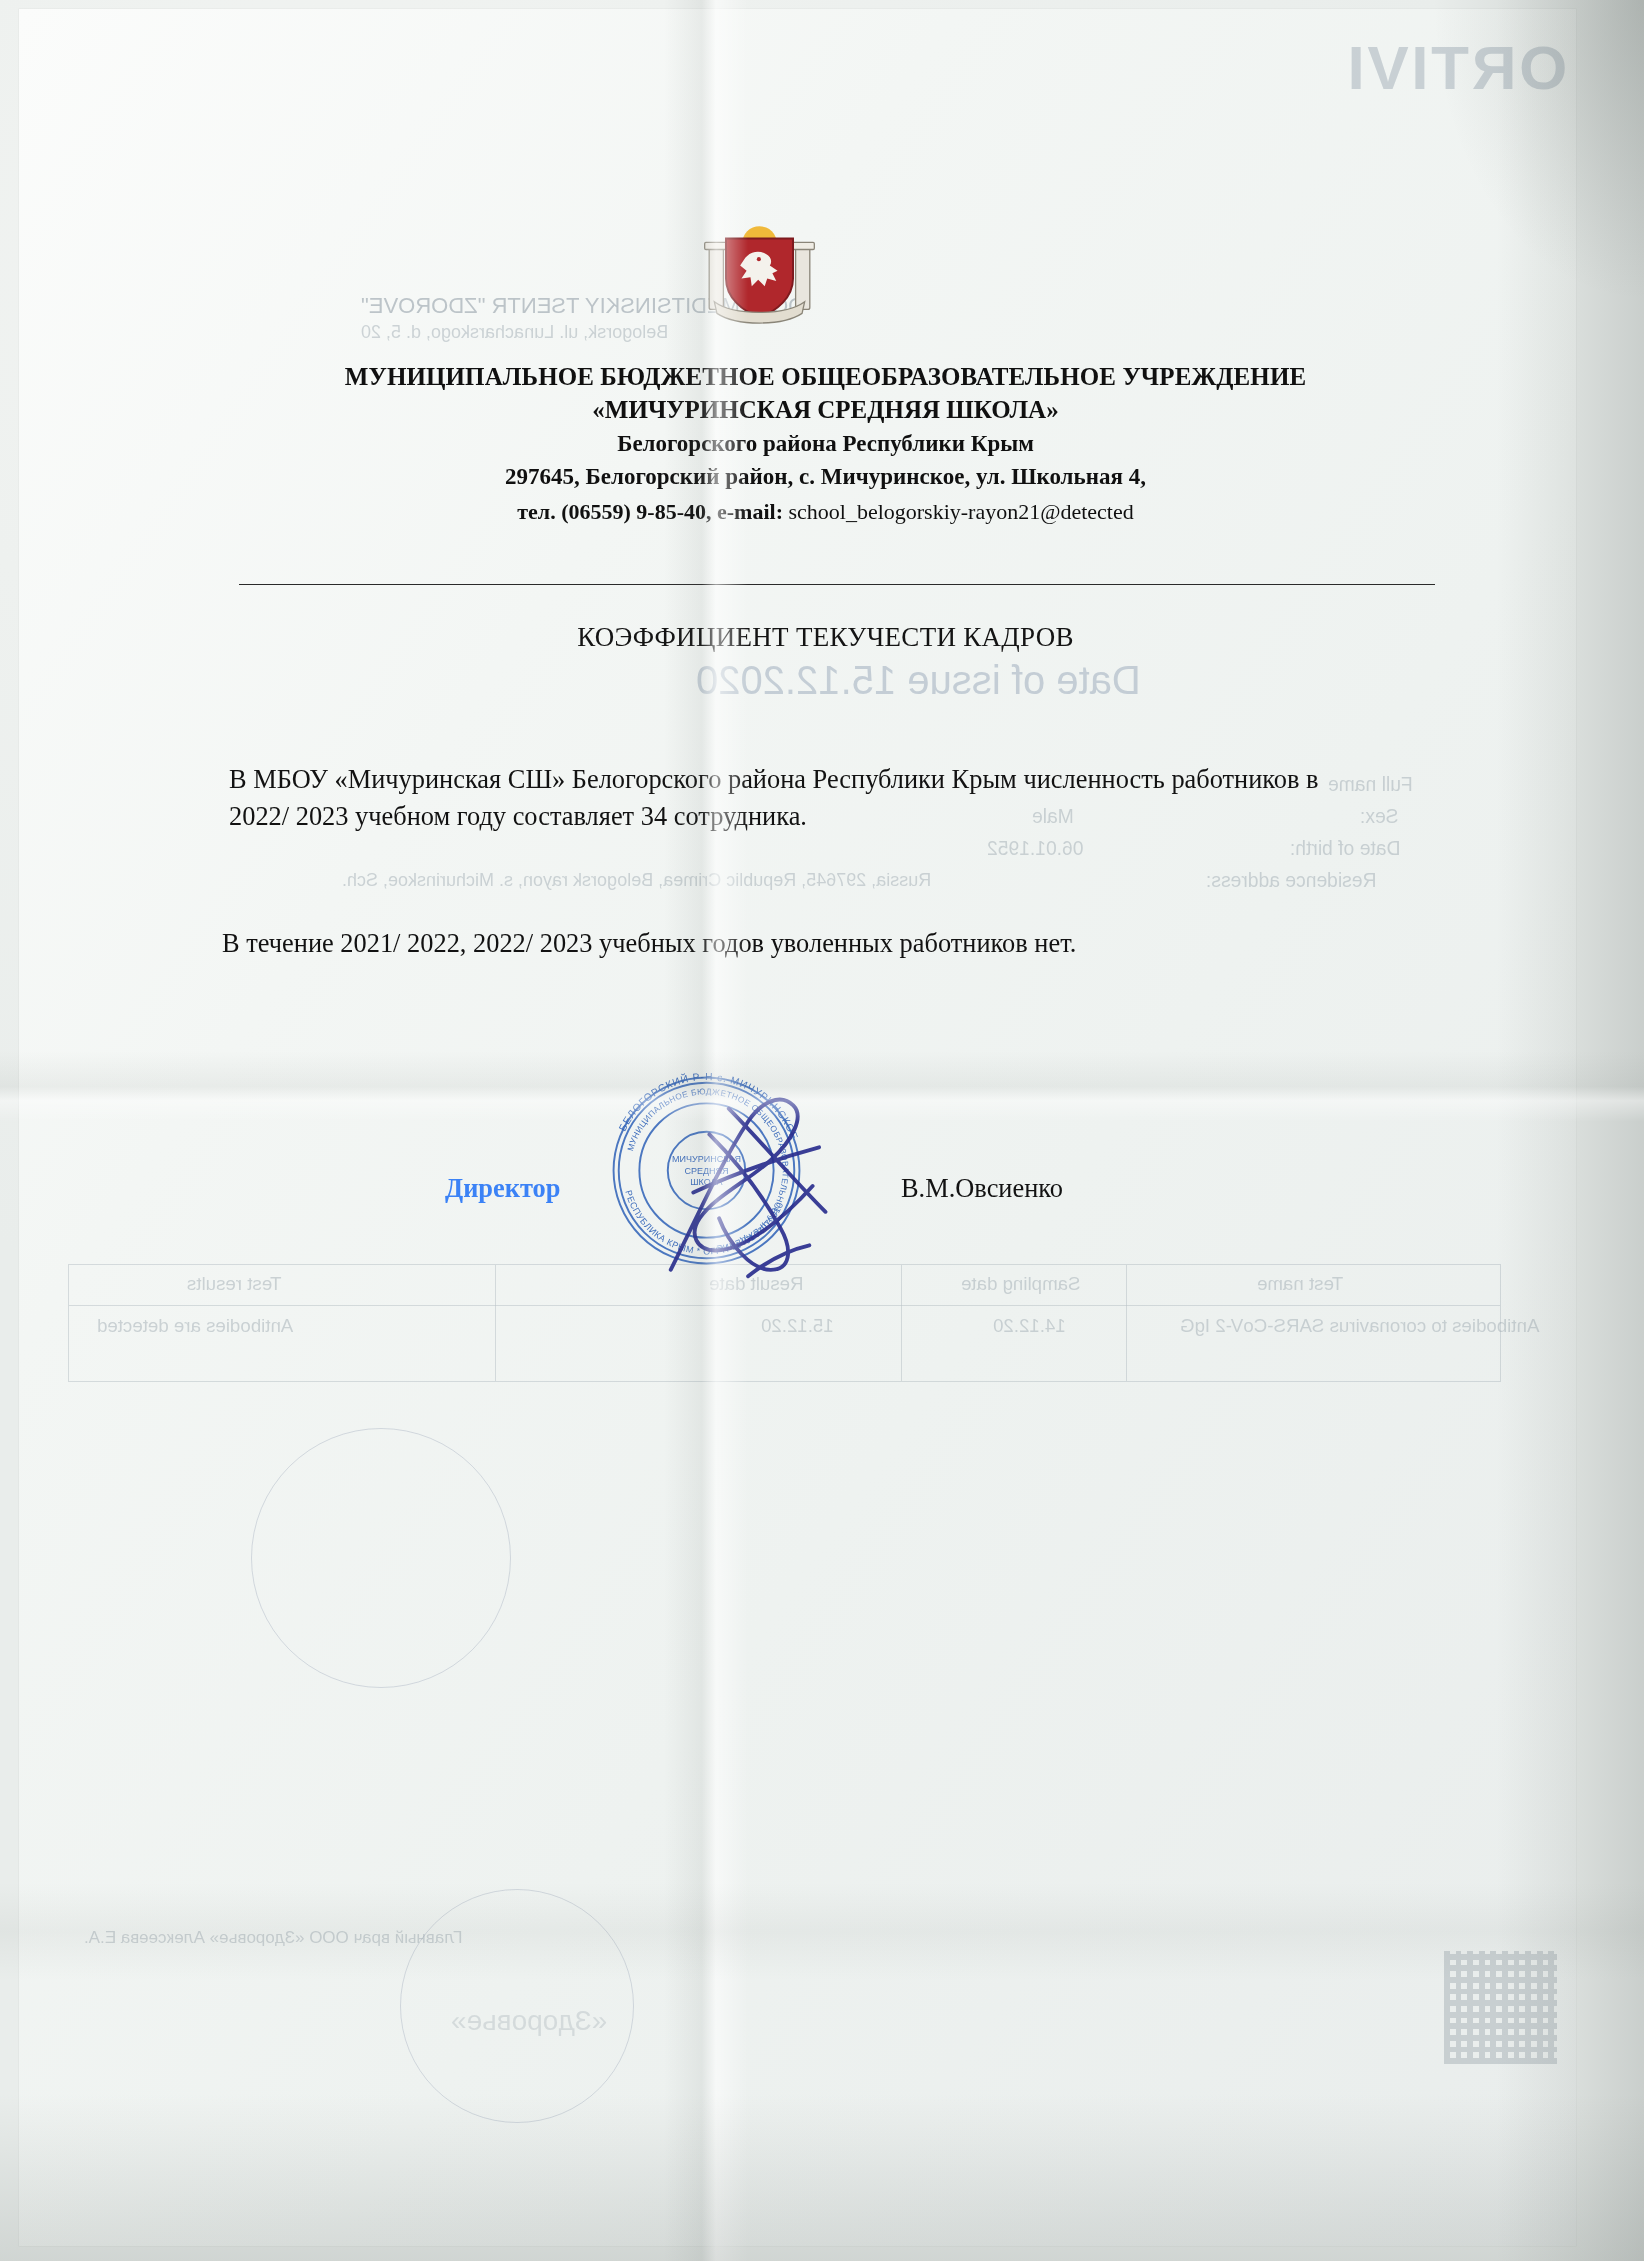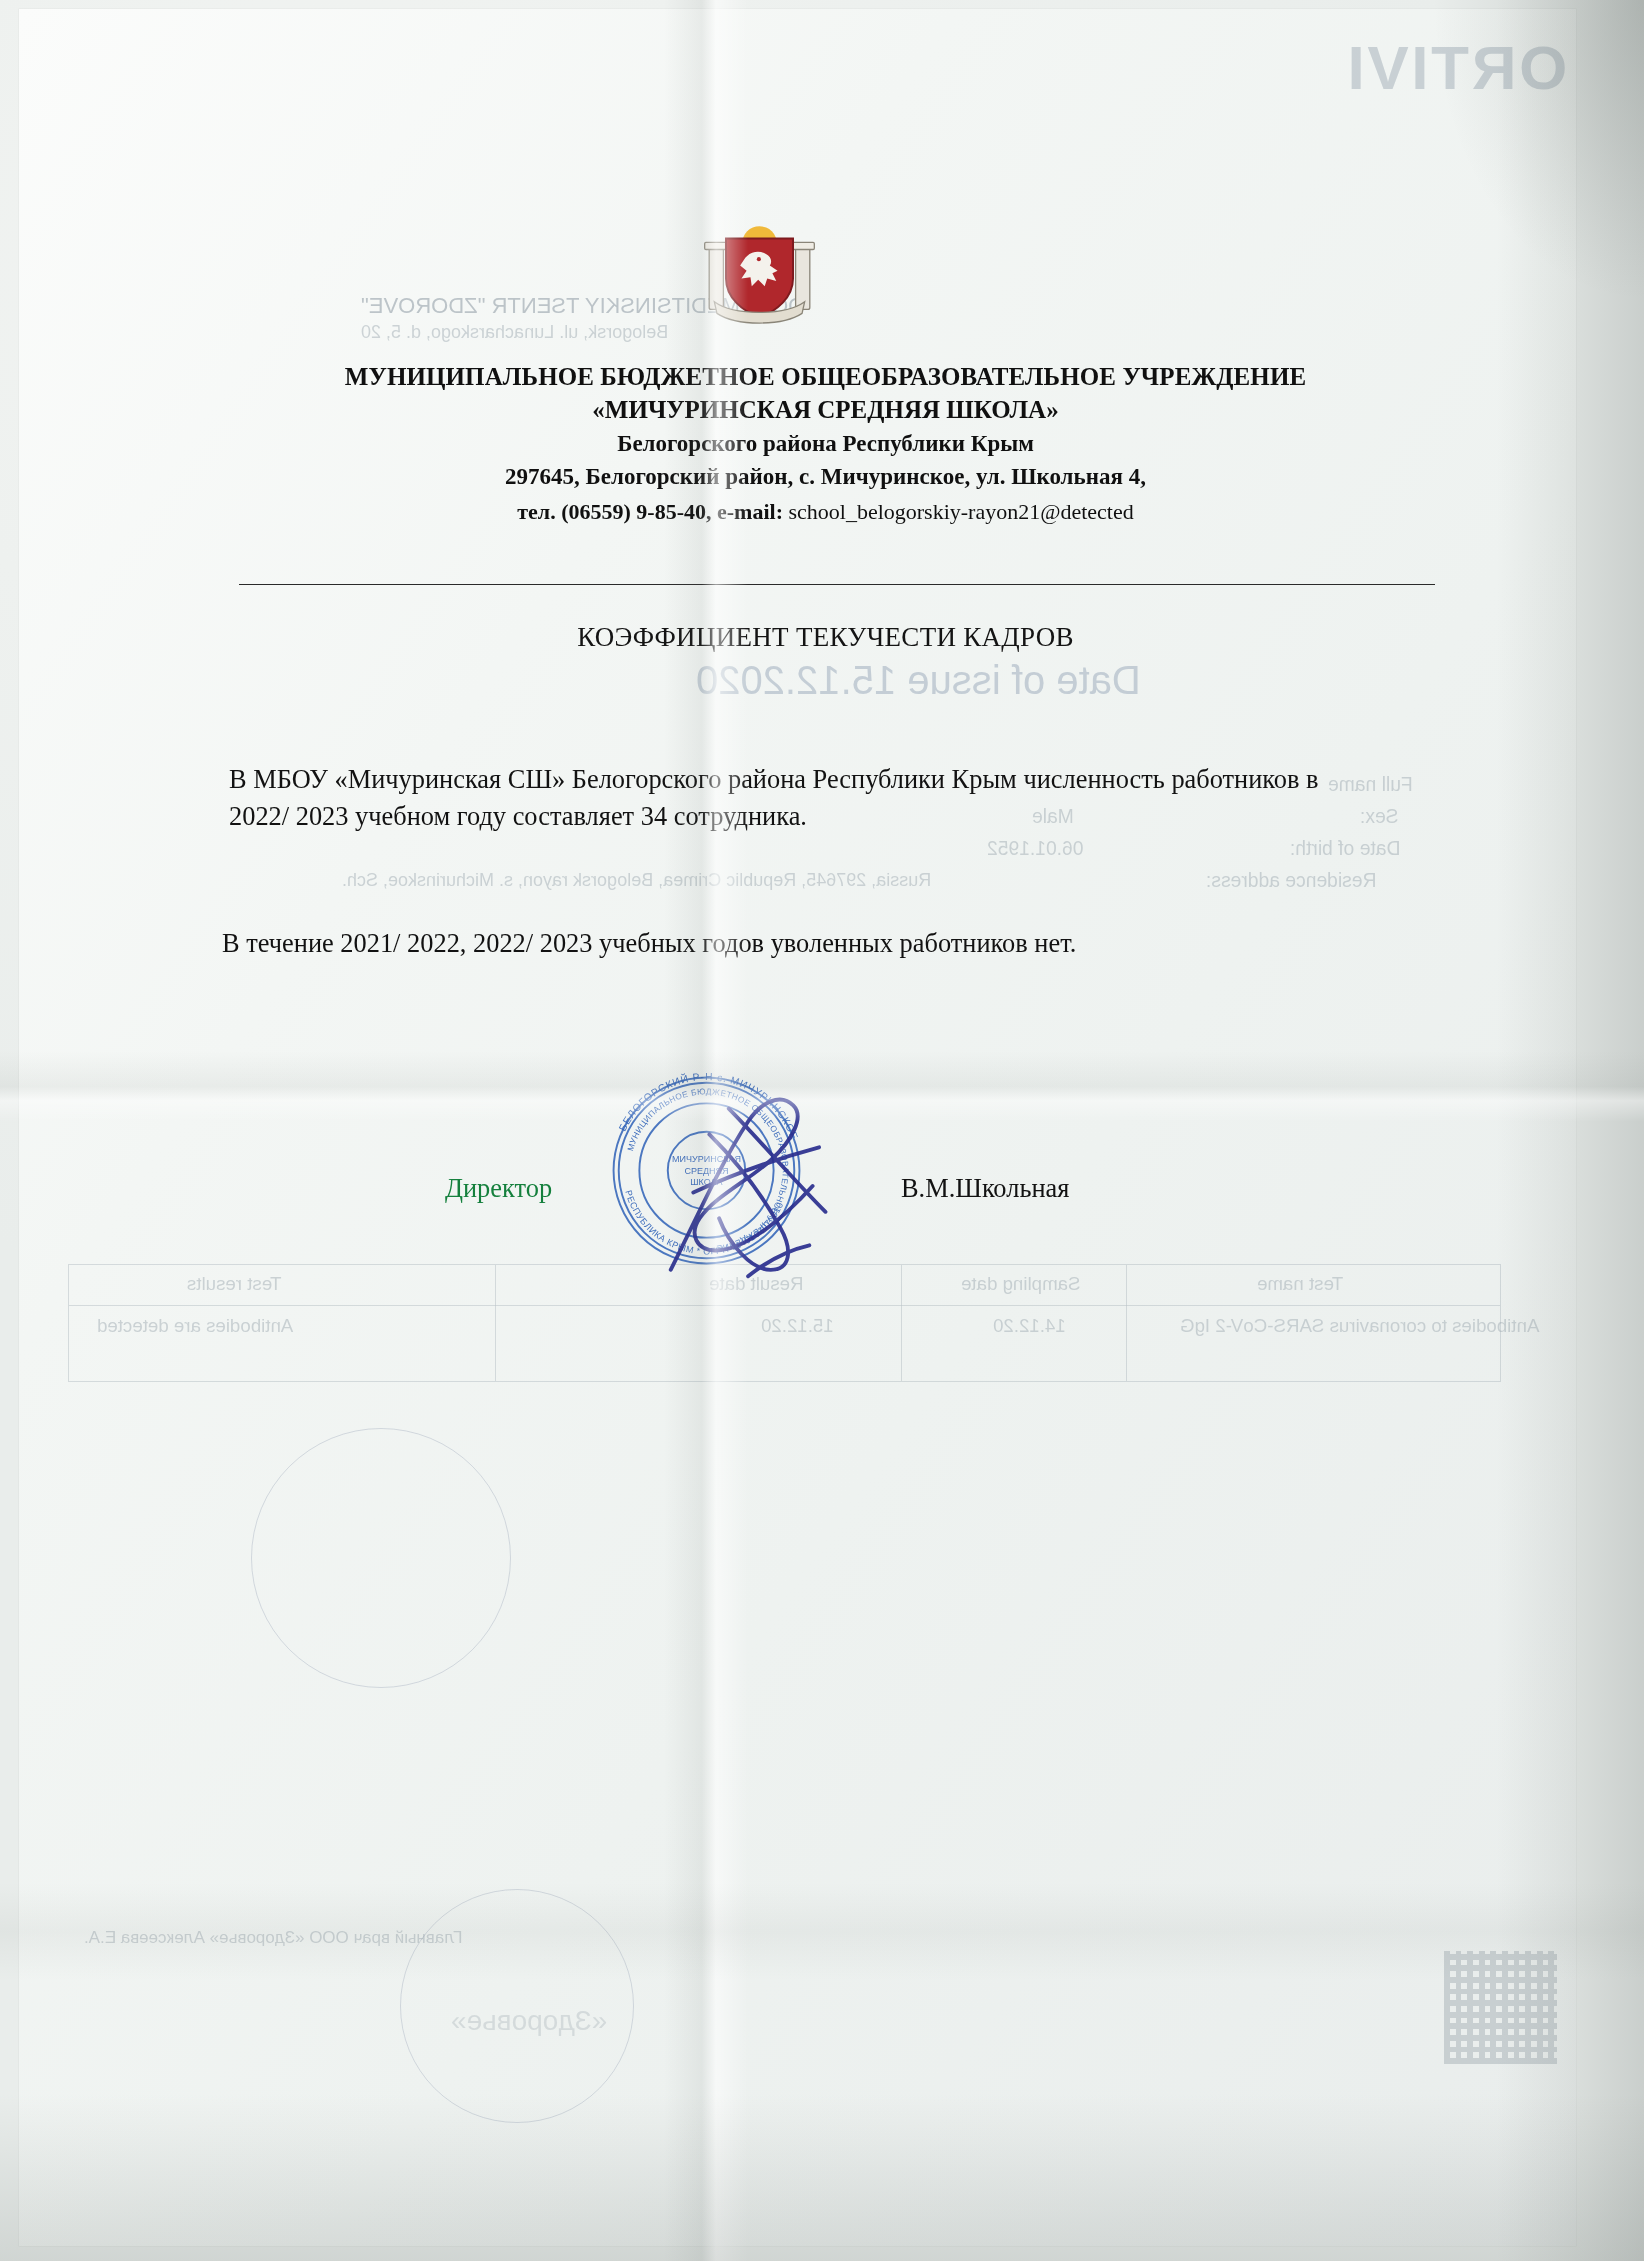--- a/index.html
+++ b/index.html
@@ -220,21 +220,22 @@
     left: 0;
     top: 1173px;
     width: 1644px;
     height: 58px;
   }
   .sign-label {
     position: absolute;
     left: 445px;
     top: 0;
     font-size: 26.4px;
-    color: #15803d;
+    color: #3b82f6;
+    font-weight: bold;
   }
   .sign-name {
     position: absolute;
     left: 901px;
     top: 0;
     font-size: 26.4px;
     color: #121212;
   }
 
   
@@ -376,21 +377,21 @@
           <path d="M120 120 C160 160 200 210 230 265 C250 300 245 330 215 330 C185 330 150 290 135 250"></path>
           <path d="M95 210 C150 185 215 160 290 140"></path>
           <path d="M150 80 C190 120 250 190 300 240"></path>
           <path d="M180 340 C205 320 240 300 275 292"></path>
         </g>
       </svg>
     </div>
 
     <div class="sign-row">
       <div class="sign-label">Директор</div>
-      <div class="sign-name">В.М.Школьная</div>
+      <div class="sign-name">В.М.Овсиенко</div>
     </div>
   </div>
 
   <div class="crease crease-v1"></div>
   <div class="crease crease-v2"></div>
   <div class="crease crease-h1"></div>
   <div class="crease crease-h2"></div>
   <div class="corner-shadow"></div>
   <div class="bottom-shadow"></div>
 </div>

